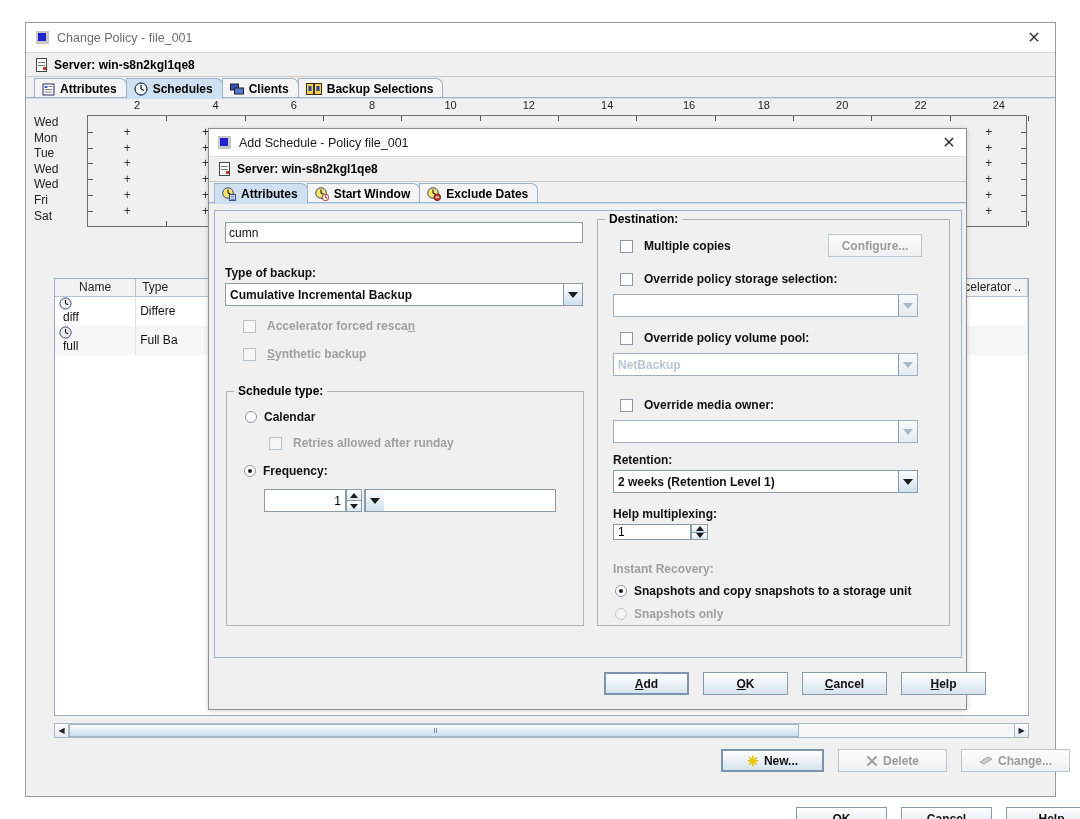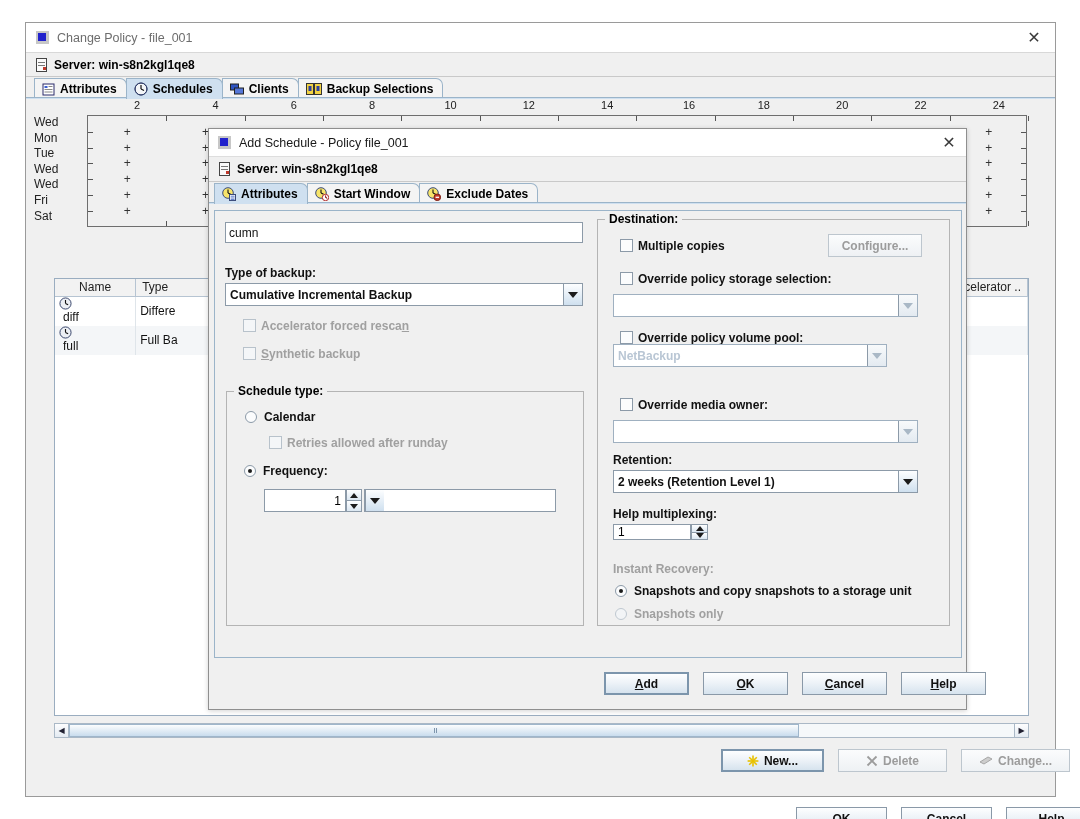--- a/index.html
+++ b/index.html
@@ -340,21 +340,21 @@
     border-right: 4px solid transparent;
     border-bottom: 5px solid #1b1b1b;
   }
   .tri-down-s {
     width: 0; height: 0;
     border-left: 4px solid transparent;
     border-right: 4px solid transparent;
     border-top: 5px solid #1b1b1b;
   }
 
-  .chk-line { display: flex; align-items: flex-start; gap: 5px; }
+  .chk-line { display: flex; align-items: flex-end; gap: 11px; }
   .chkbox {
     width: 13px; height: 13px;
     border: 1px solid #8c9aa8;
     background: #fbfcfd;
     flex: none;
   }
   .chkbox.dim { border-color: #b8c2cb; background: #f4f6f8; }
 
   .radio-line { display: flex; align-items: center; gap: 7px; }
   .radio {
@@ -846,21 +846,21 @@
         <div class="val"></div>
         <div class="arrow">
             <span class="tri-down dim"></span>
           </div>
       </div>
 
       <div class="chk-line" style="position:absolute;left:22px;top:111px">
         <span class="chkbox"></span>
         <span class="lbl-b">Override policy volume pool:</span>
       </div>
-      <div class="combo disabled" style="position:absolute;left:15px;top:124px;width:274px">
+      <div class="combo disabled" style="position:absolute;left:15px;top:133px;width:305px">
         <div class="val">NetBackup</div>
         <div class="arrow">
             <span class="tri-down dim"></span>
           </div>
       </div>
 
       <div class="chk-line" style="position:absolute;left:22px;top:178px">
         <span class="chkbox"></span>
         <span class="lbl-b">Override media owner:</span>
       </div>

